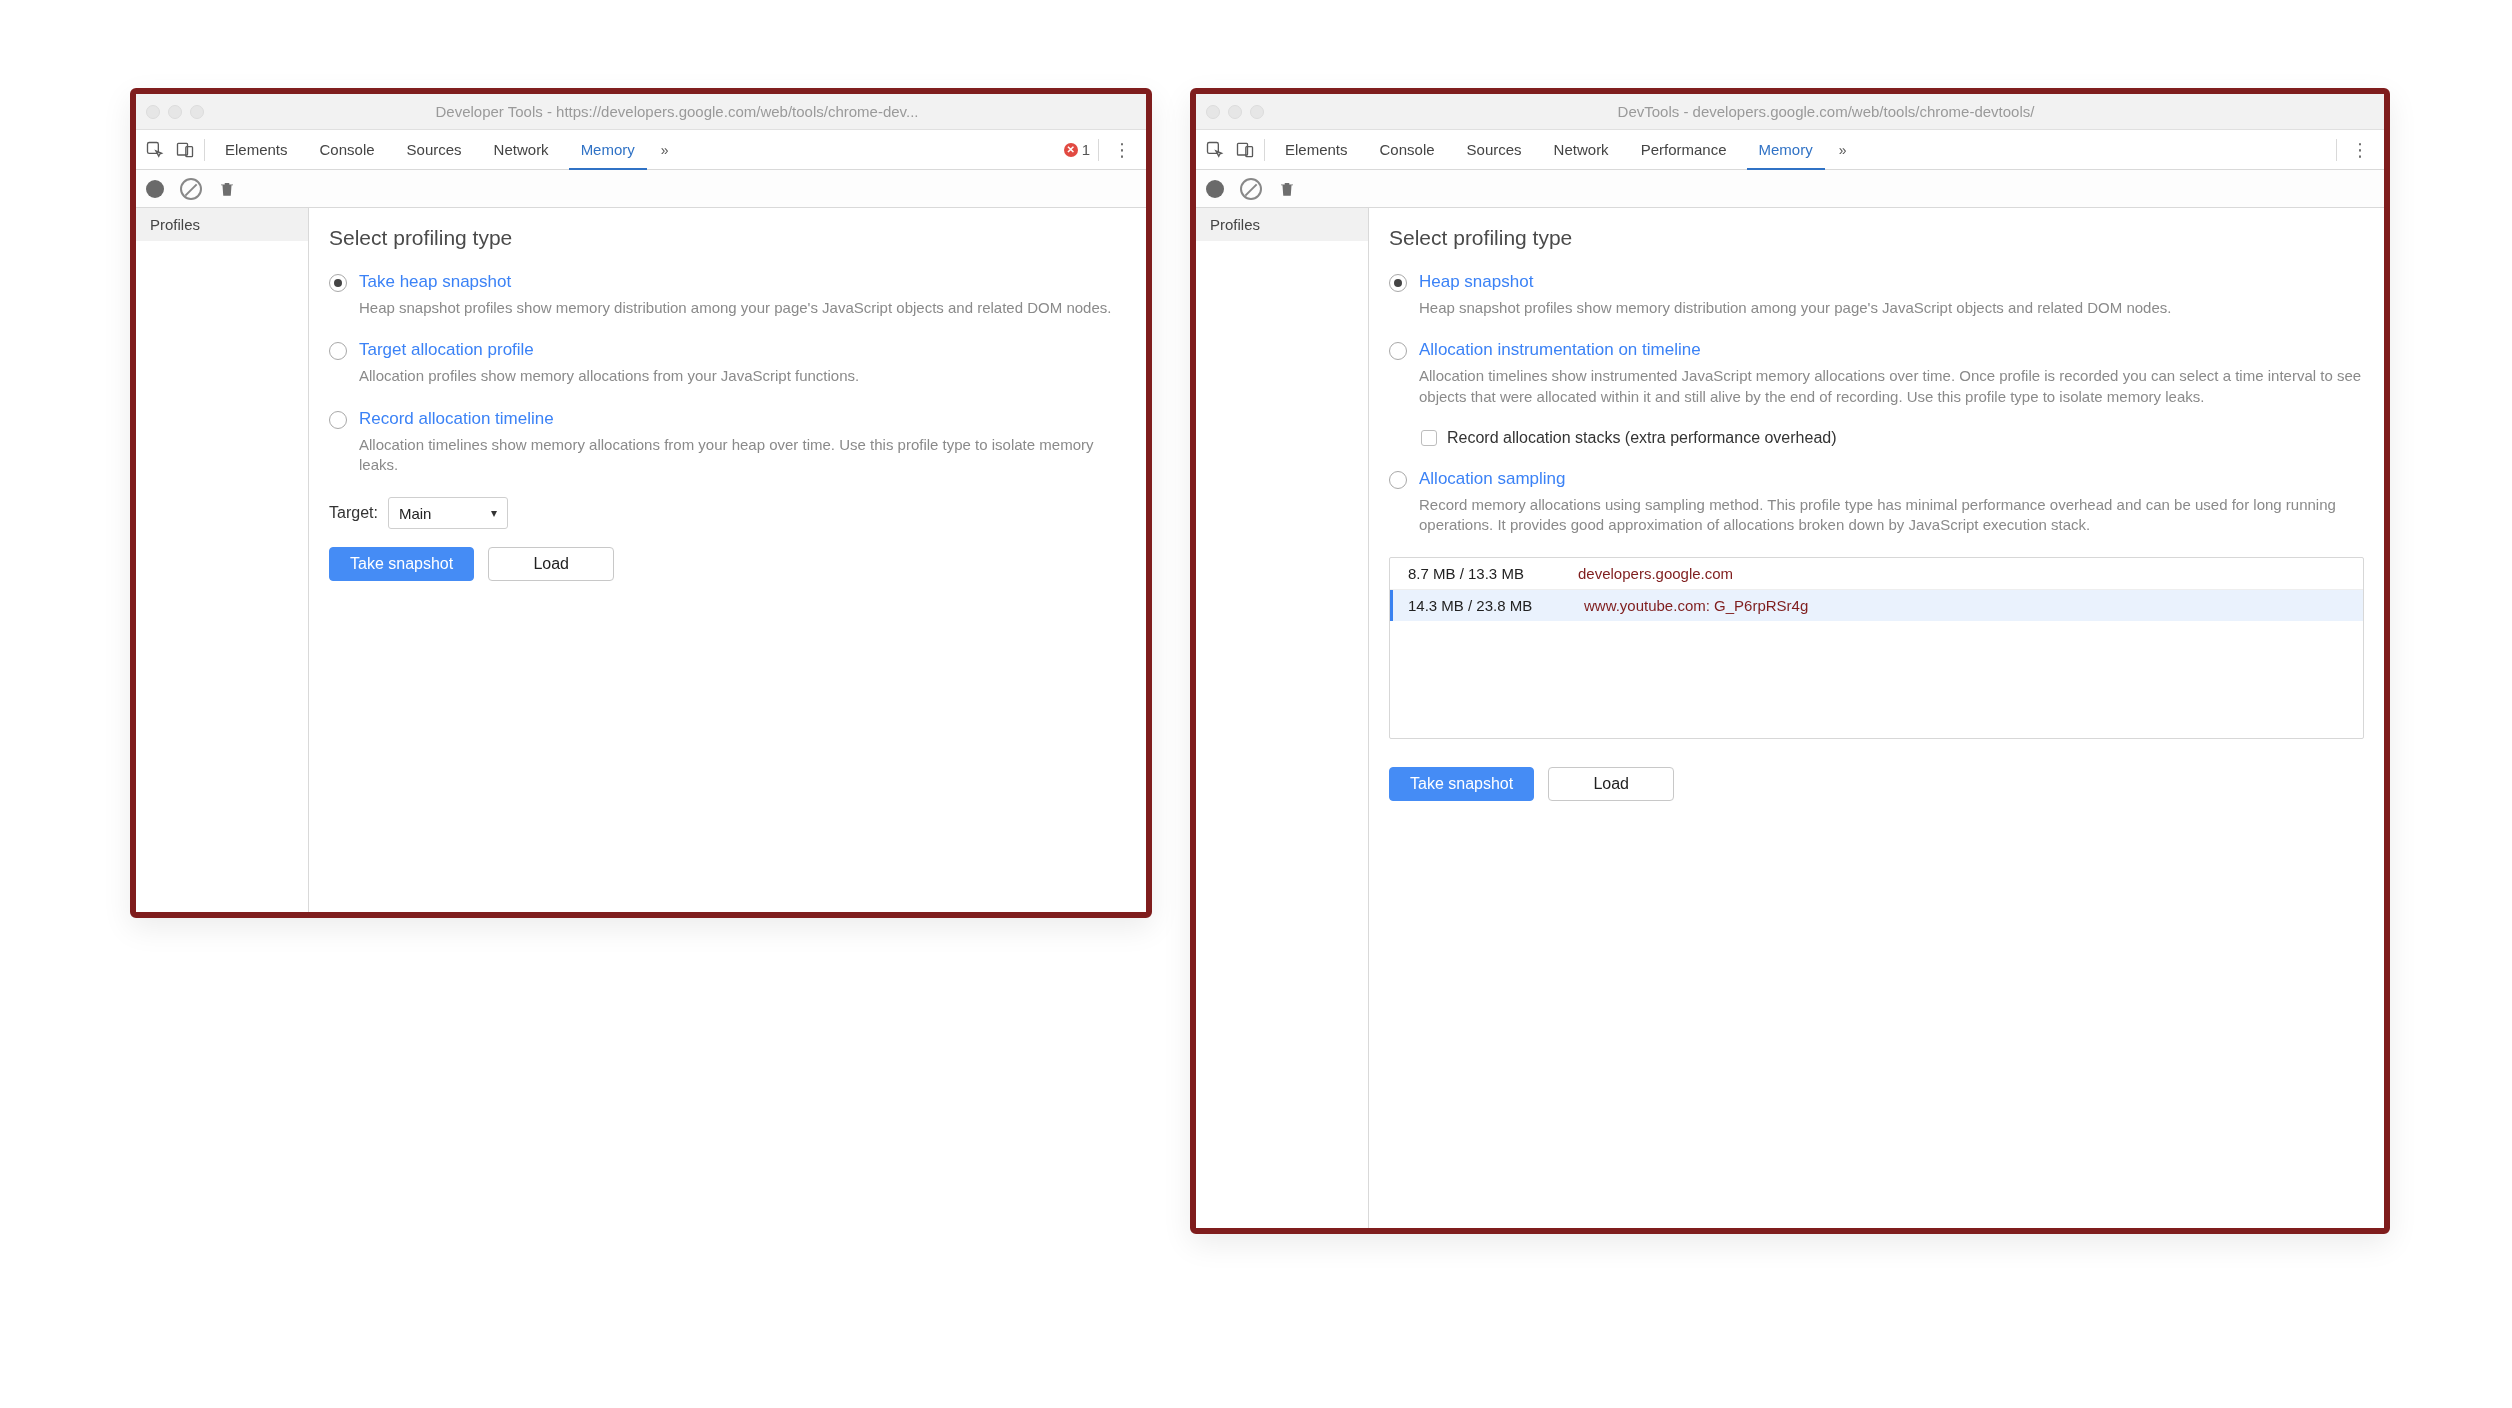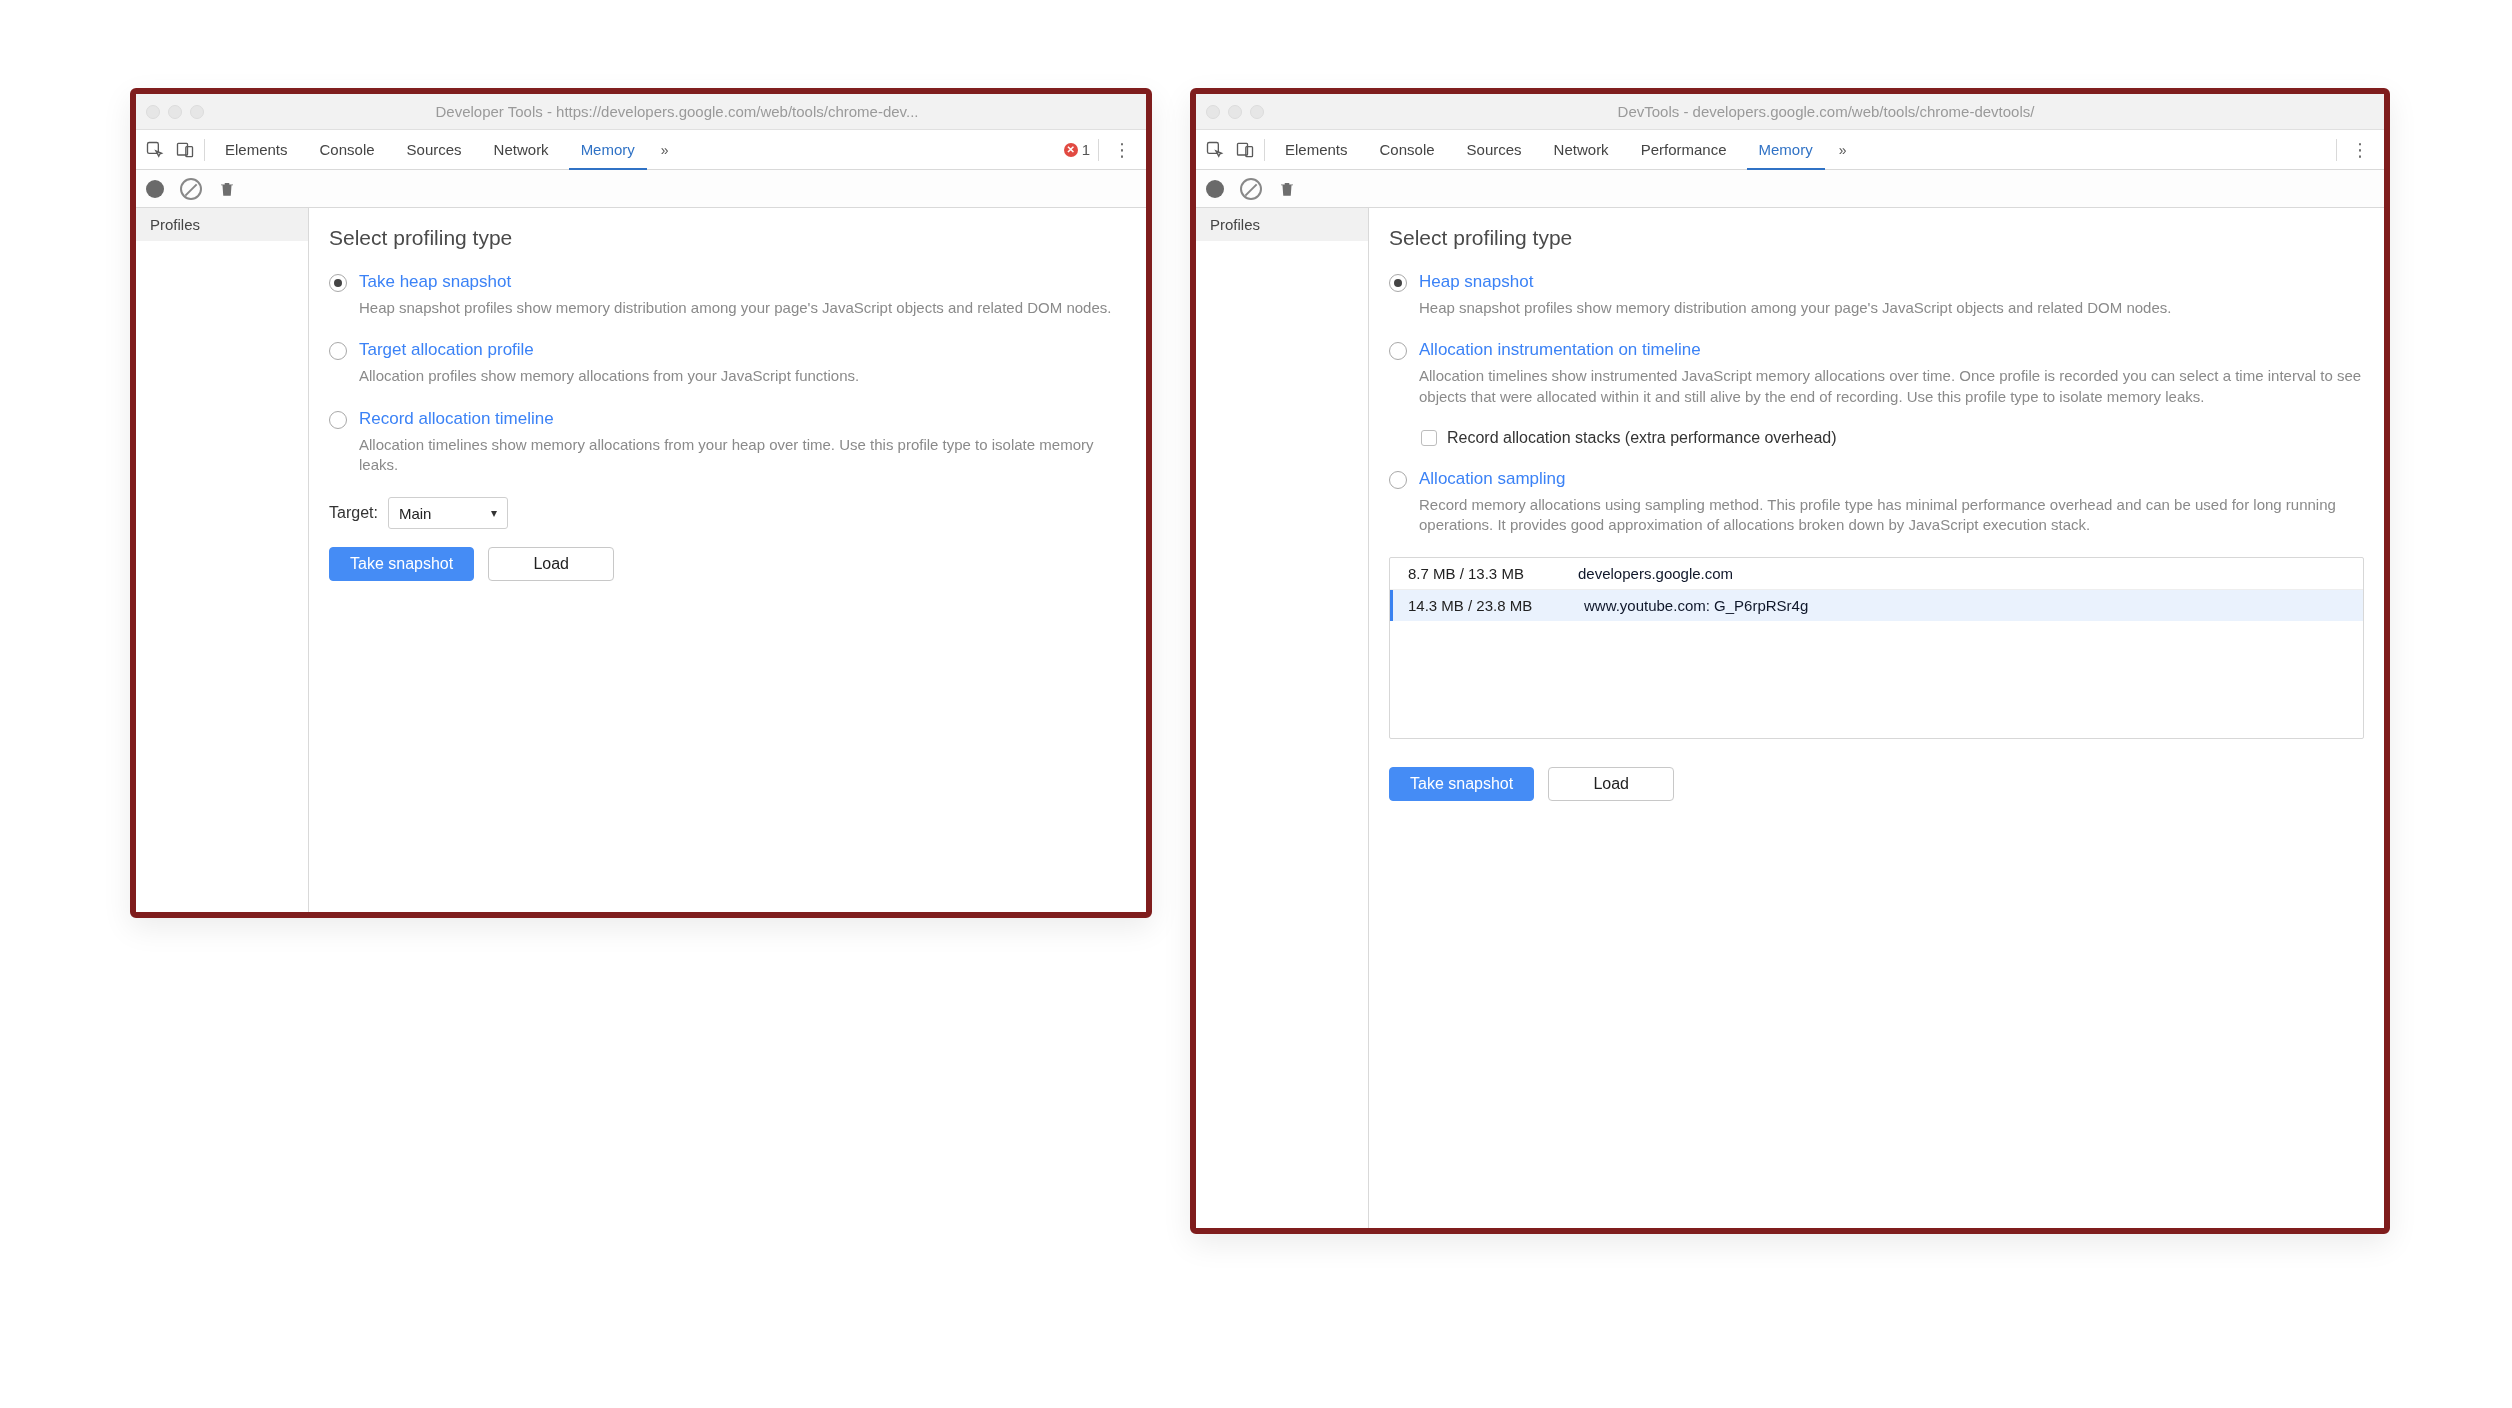--- a/index.html
+++ b/index.html
@@ -132,21 +132,21 @@
 
   .chk-row { display:flex; align-items:center; gap:10px; margin:4px 0 22px 32px; }
   .chk { width:16px;height:16px; border:1px solid #bdbdbd; border-radius:3px; background:#fff; }
 
   .h2 { font-size:19px; color:#404040; margin:14px 0 12px 0; font-weight:400; }
   .vmtable { border:1px solid #d7d7d7; border-radius:2px; min-height:182px; }
   .vmrow { display:flex; padding:7px 0 7px 18px; font-size:15px; color:#222; border-bottom:1px solid #eee; }
   .vmrow:last-child { border-bottom:none; }
   .vmrow.sel { background:#eaf2fd; box-shadow:inset 3px 0 0 #3a82f0;gap:6px; }
   .vmcol1 { width:170px; color:#222; }
-  .vmcol2 { flex:1; color:#0f172a; }
+  .vmcol2 { flex:1; color:#7f1d1d; }
 
   
   svg.i { width:20px; height:20px; fill:none; stroke:#5a5a5a; stroke-width:1.6; }
 </style>
 </head>
 <body>
 
 <div class="window" style="left:130px; top:88px; width:1022px; height:830px;">
   <div class="titlebar">
     <div class="traffic">

